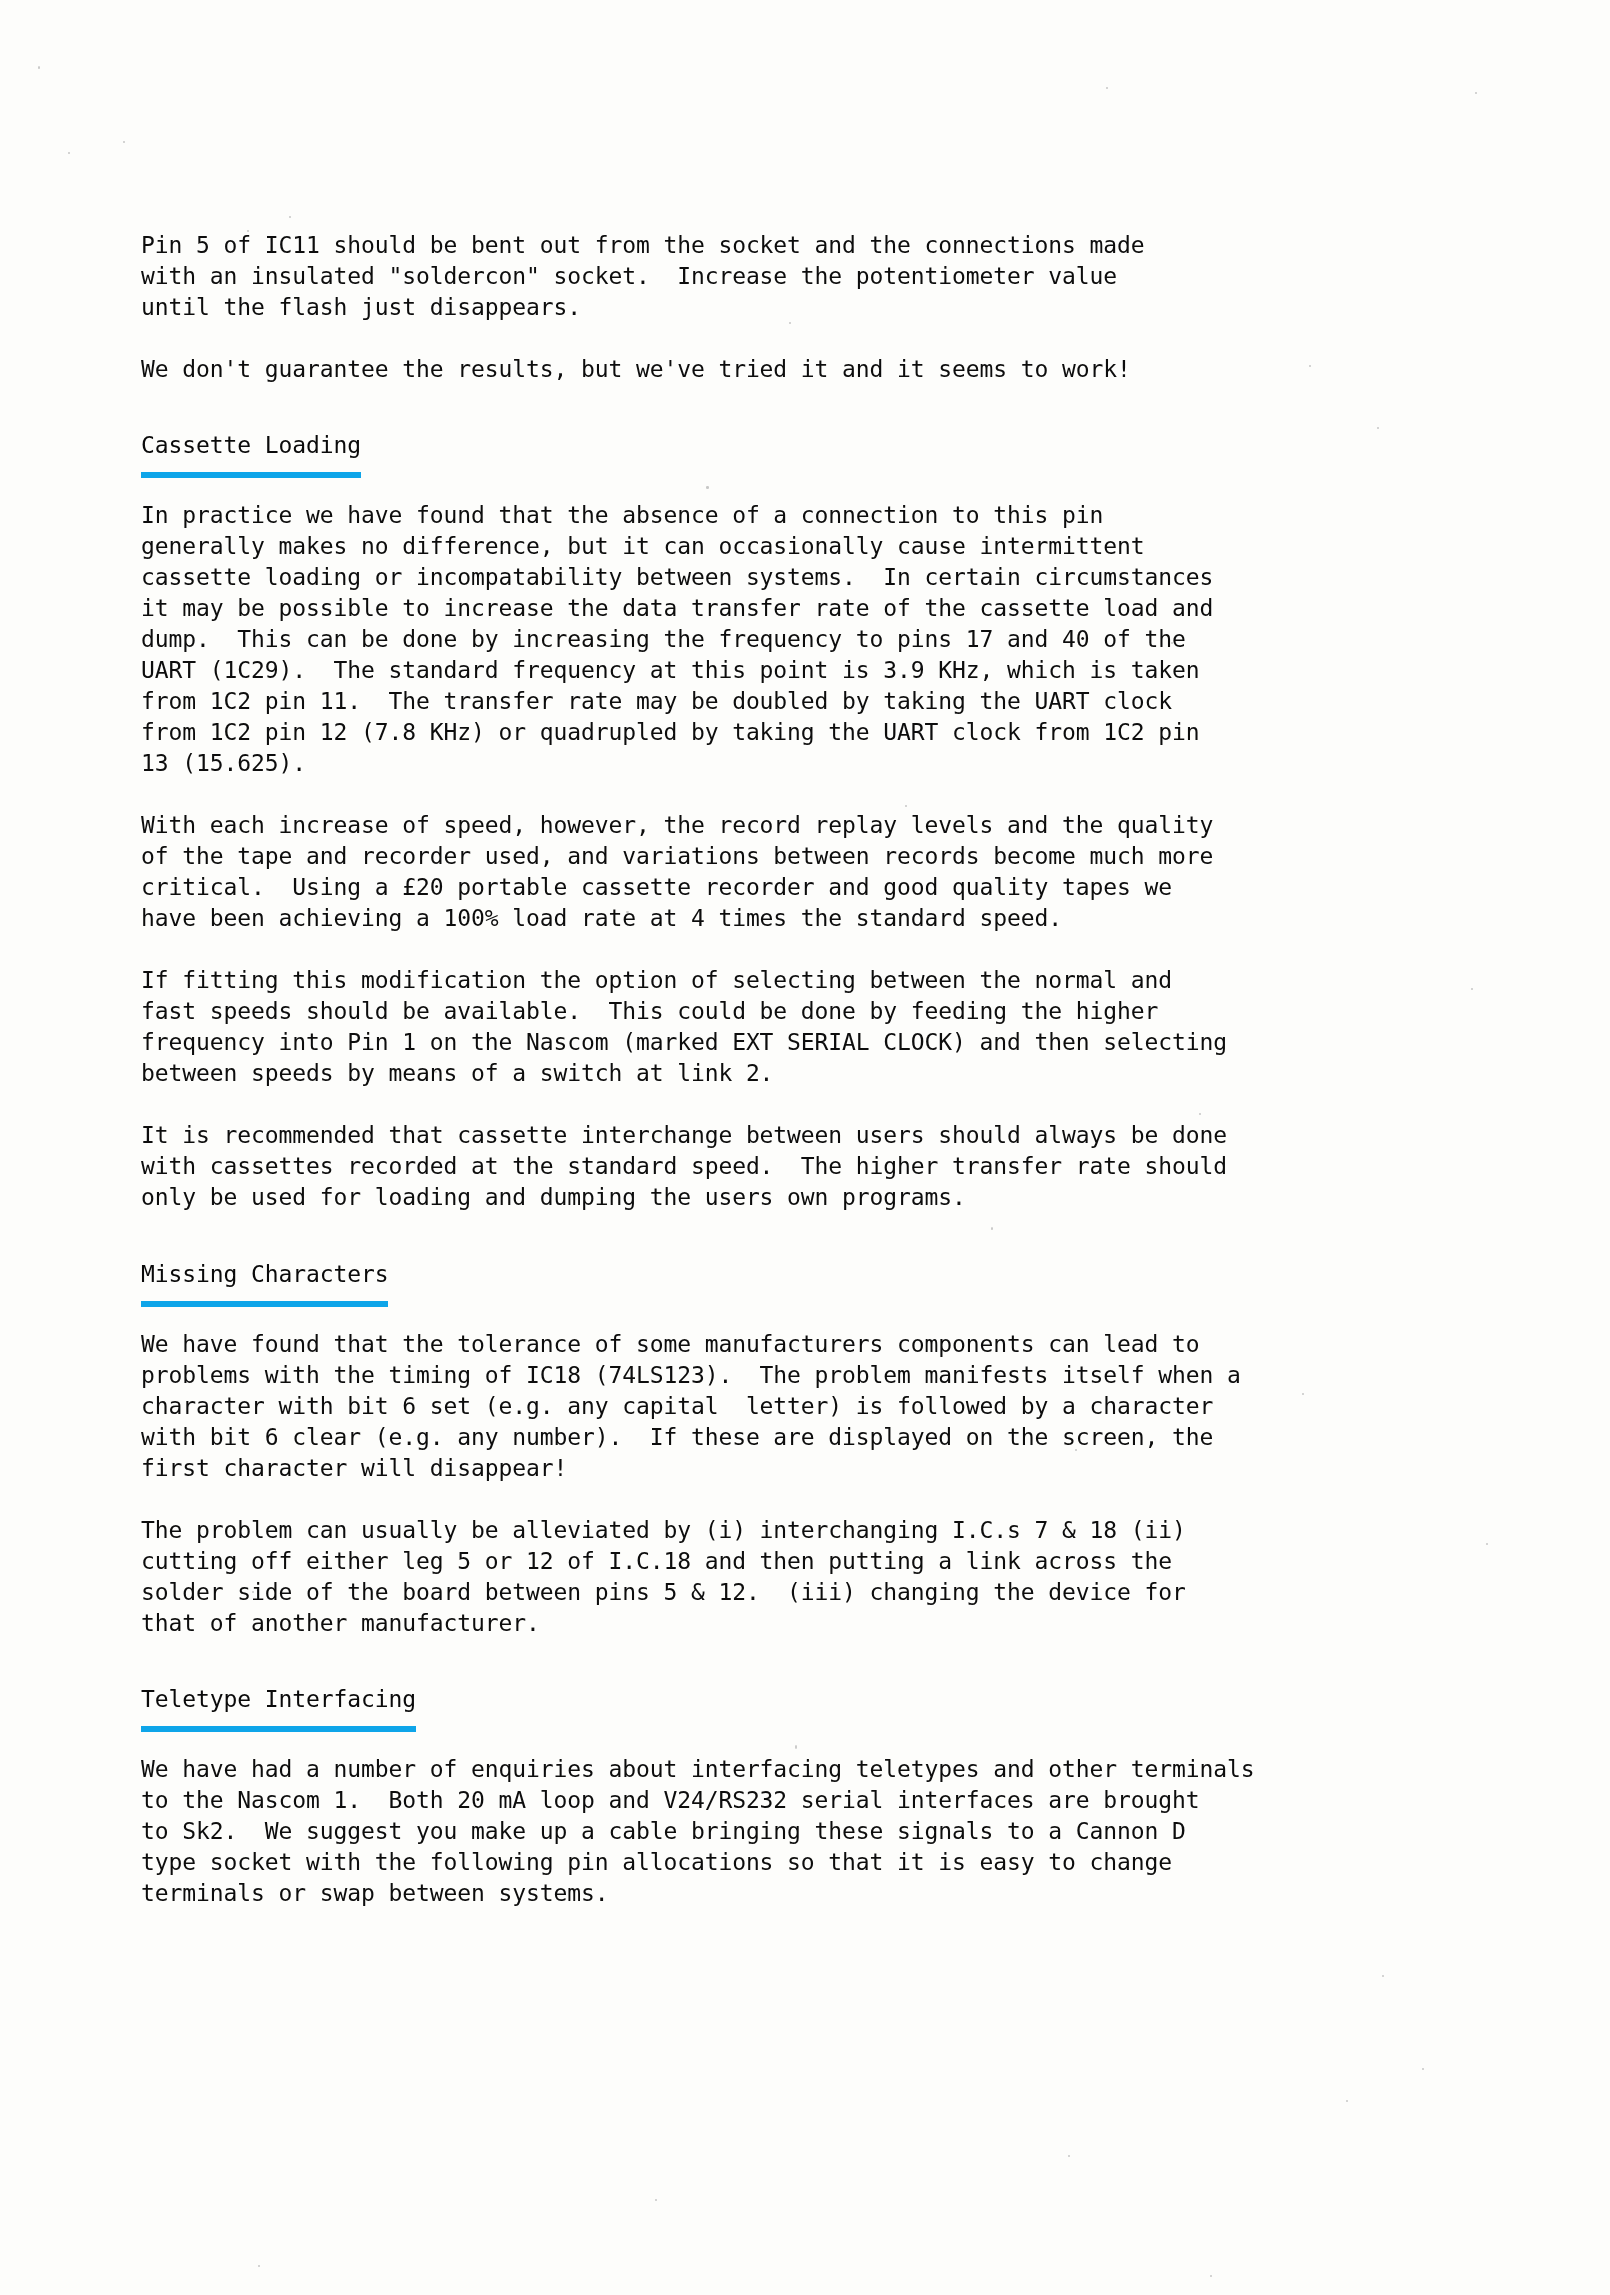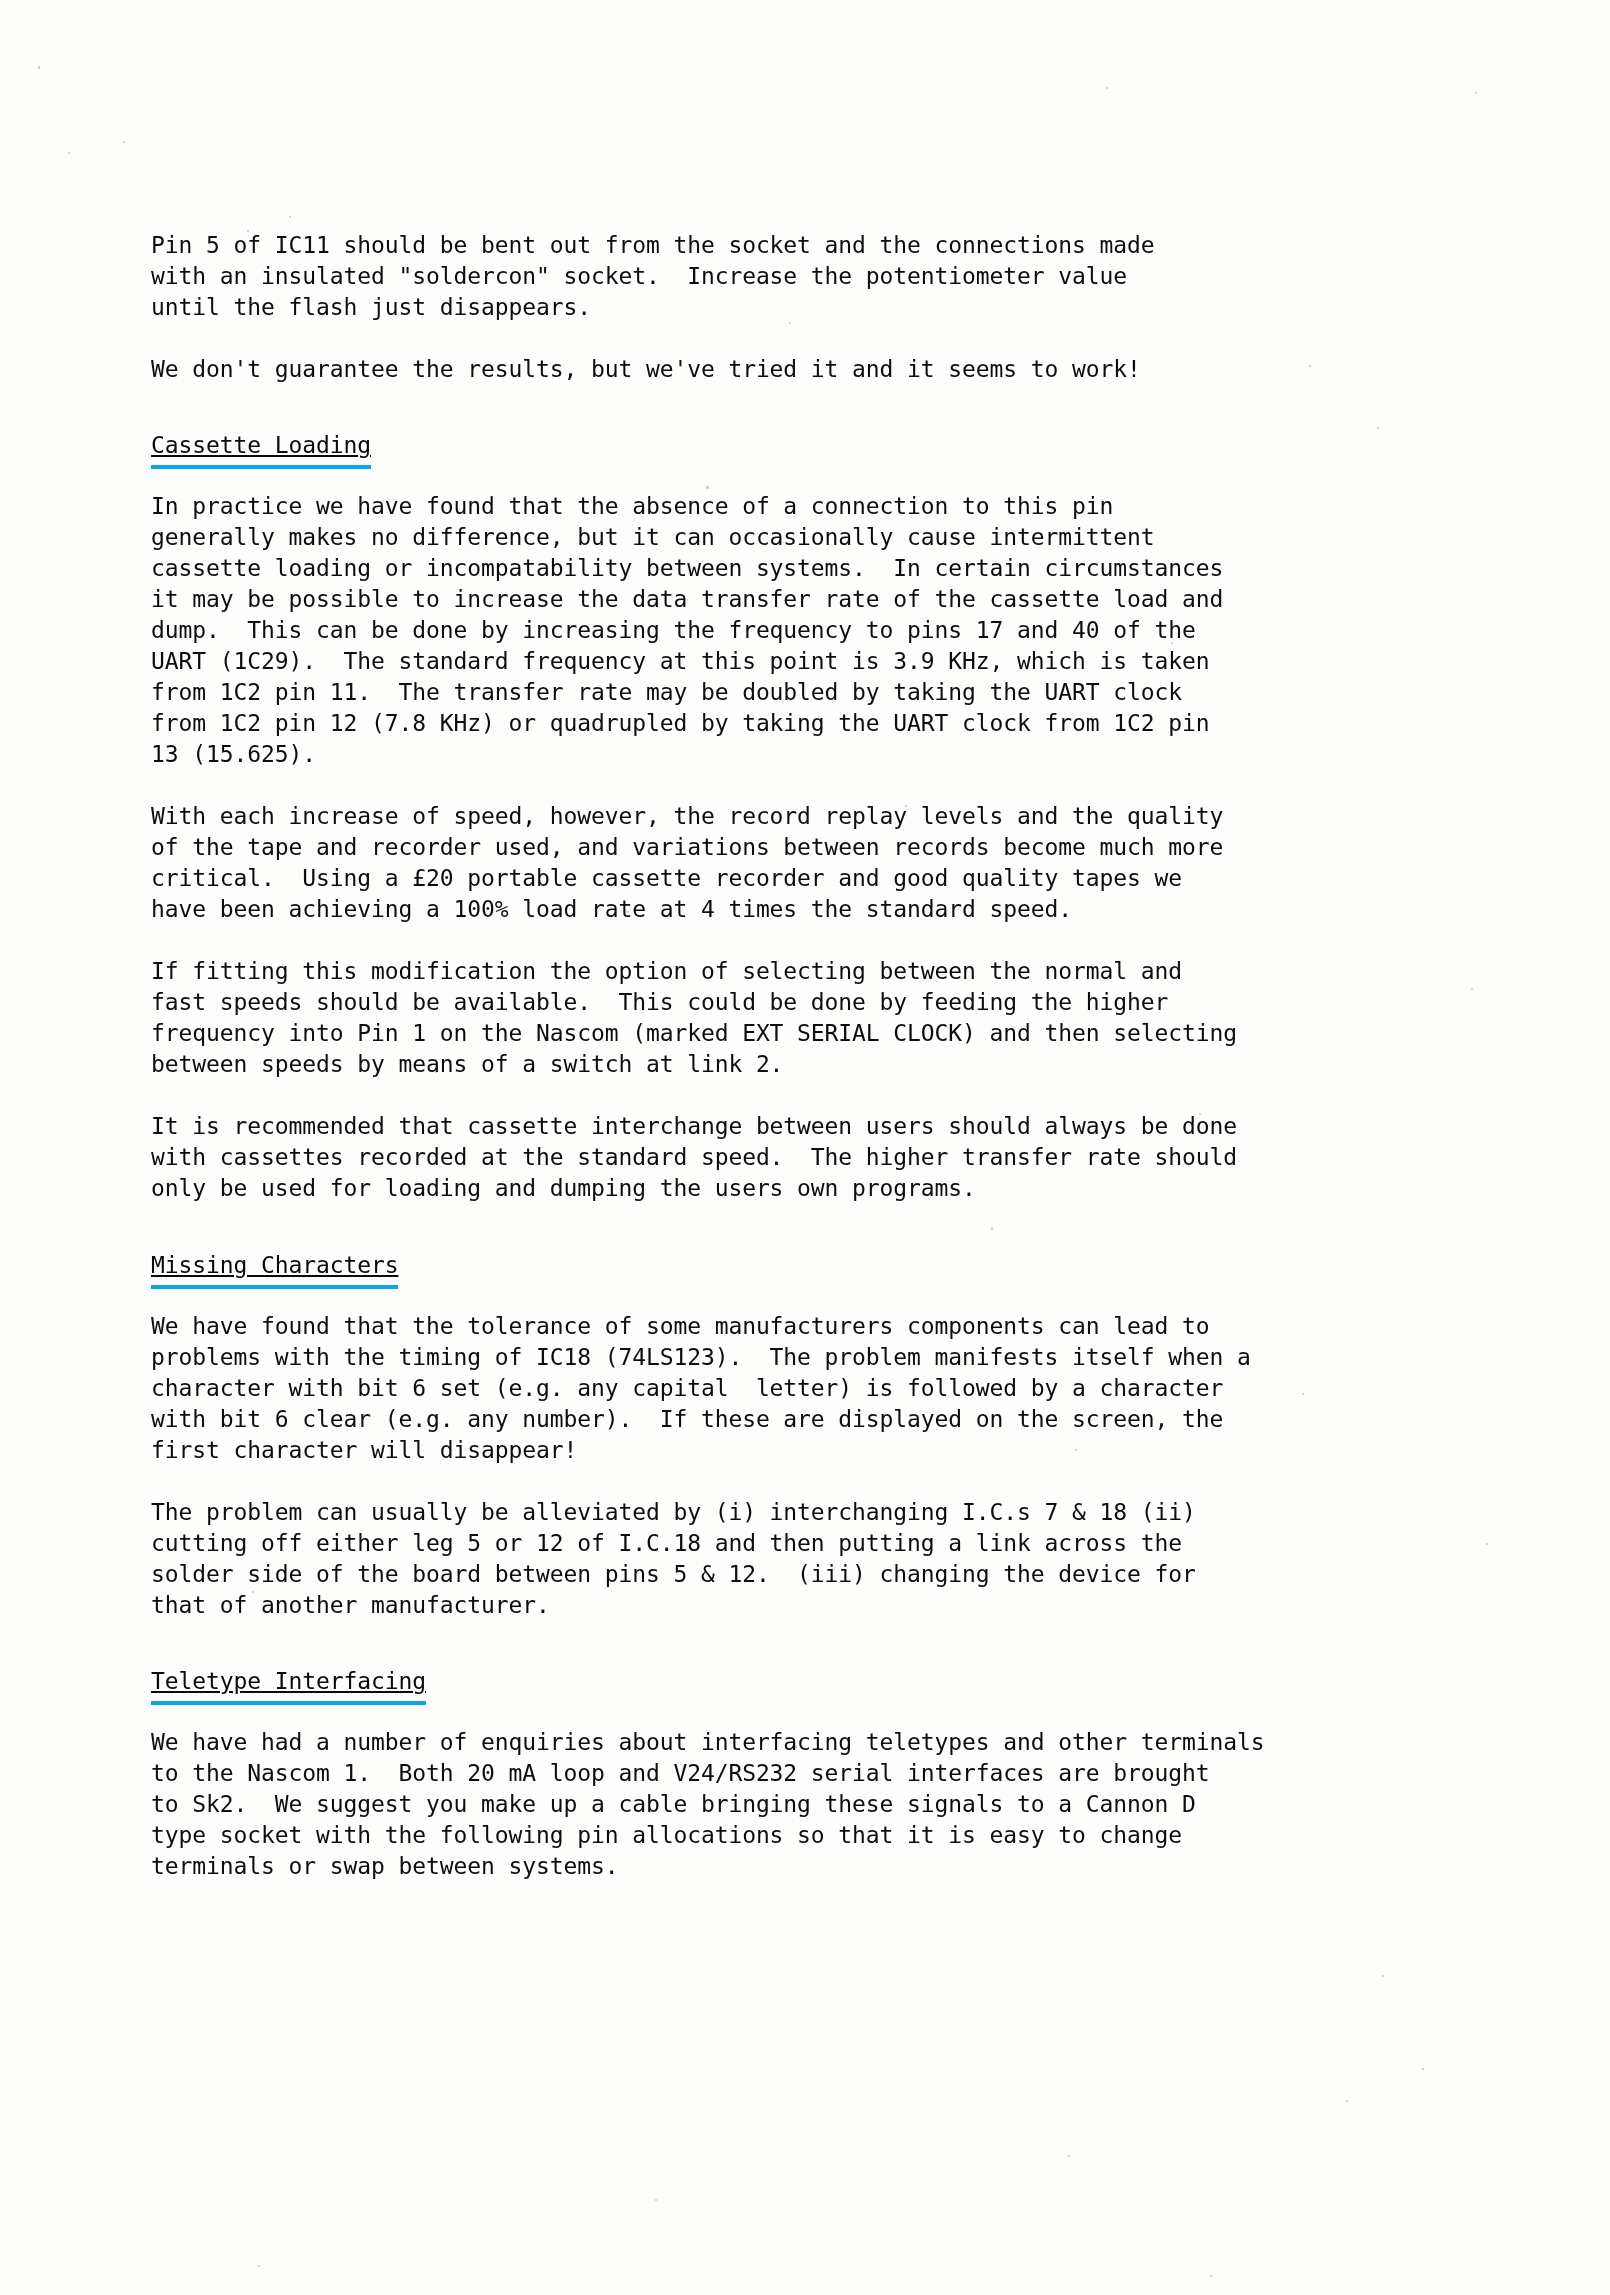--- a/index.html
+++ b/index.html
@@ -16,21 +16,21 @@
   }
   #page {
     position: absolute;
     left: 0; top: 0;
     width: 1610px;
     height: 2295px;
     background: #fdfdfb;
   }
   #content {
     position: absolute;
-    left: 151px;
+    left: 141px;
     top: 230px;
     width: 1316px;
   }
   .para {
     font-size: 23px;
     line-height: 31px;
     letter-spacing: -0.1px;
     color: #0d0d0d;
     white-space: pre-wrap;
     margin: 0 0 31px 0;
@@ -41,24 +41,23 @@
   .heading {
     font-size: 23px;
     line-height: 31px;
     letter-spacing: -0.1px;
     color: #0a0a0a;
     margin: 0 0 22px 0;
     display: block;
     white-space: pre;
   }
   .heading .hd-text {
-    border-bottom: 4px solid #0ea5e9;
-    padding-bottom: 4px;
+    border-bottom: 6px solid #0ea5e9;
+    padding-bottom: 11px;
     display: inline-block;
-    text-decoration: underline;
   }
   .sec-gap { height: 14.4px; }
   
   .speck {
     position: absolute;
     background: #9a9a9a;
     border-radius: 50%;
     opacity: 0.55;
   }
 </style>

